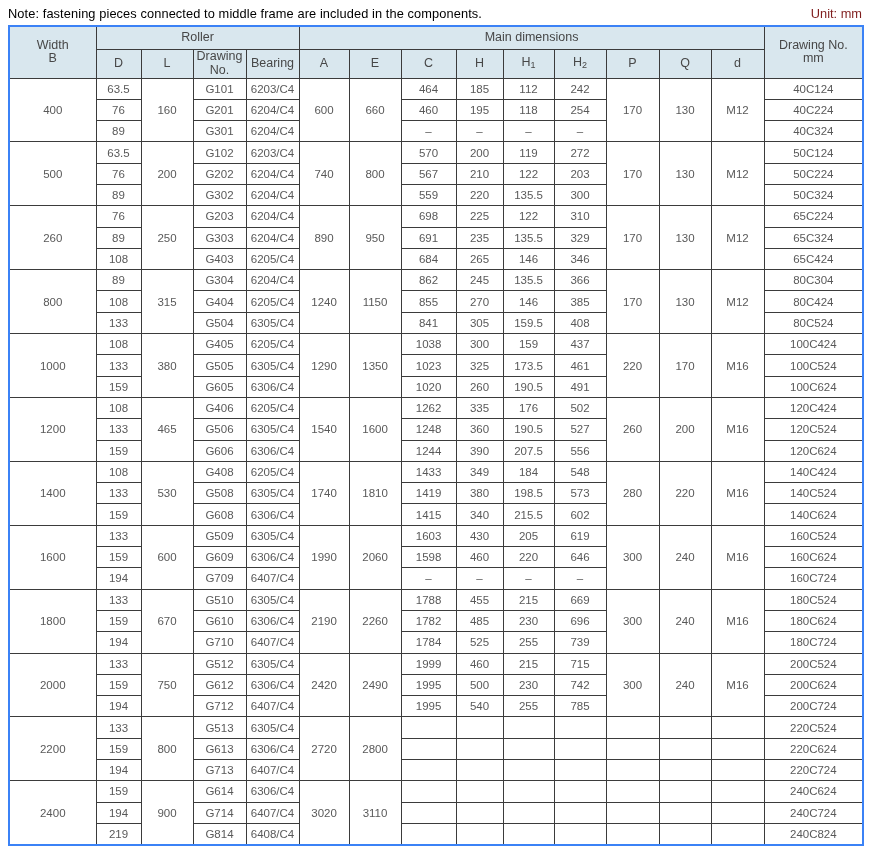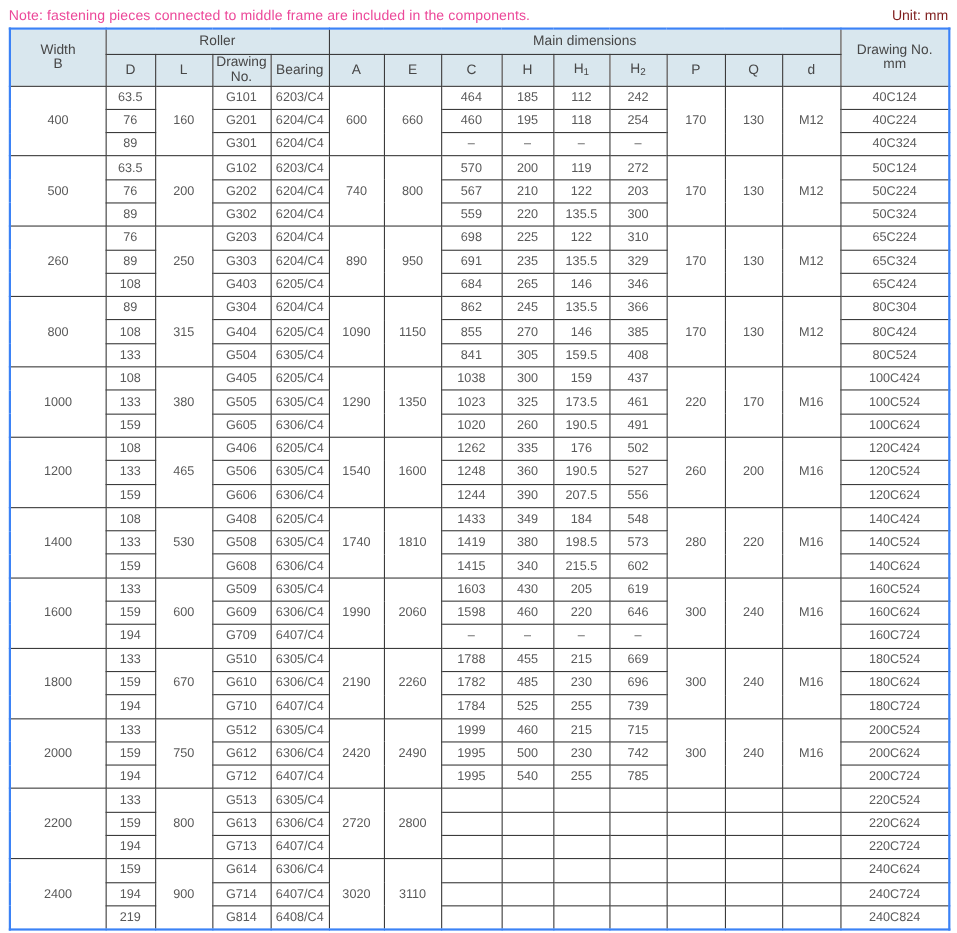--- a/index.html
+++ b/index.html
@@ -17,21 +17,21 @@
   }
   .topbar {
     width: 854px;
     display: flex;
     justify-content: space-between;
     align-items: flex-end;
     margin-bottom: 4px;
   }
   .note {
     font-size: 12.8px;
-    color: #ec4899;
+    color: #000000;
     letter-spacing: 0.1px;
   }
   .unit {
     font-size: 12.8px;
     color: #7f1d1d;
   }
   table.spec {
     border-collapse: collapse;
     table-layout: fixed;
     width: 854px;
@@ -229,21 +229,21 @@
           <td>146</td>
           <td>346</td>
           <td>65C424</td>
         </tr>
         <tr>
           <td rowspan="3">800</td>
           <td>89</td>
           <td rowspan="3">315</td>
           <td>G304</td>
           <td>6204/C4</td>
-          <td rowspan="3">1090</td>
+          <td rowspan="3">1240</td>
           <td rowspan="3">1150</td>
           <td>862</td>
           <td>245</td>
           <td>135.5</td>
           <td>366</td>
           <td rowspan="3">170</td>
           <td rowspan="3">130</td>
           <td rowspan="3">M12</td>
           <td>80C304</td>
         </tr>

